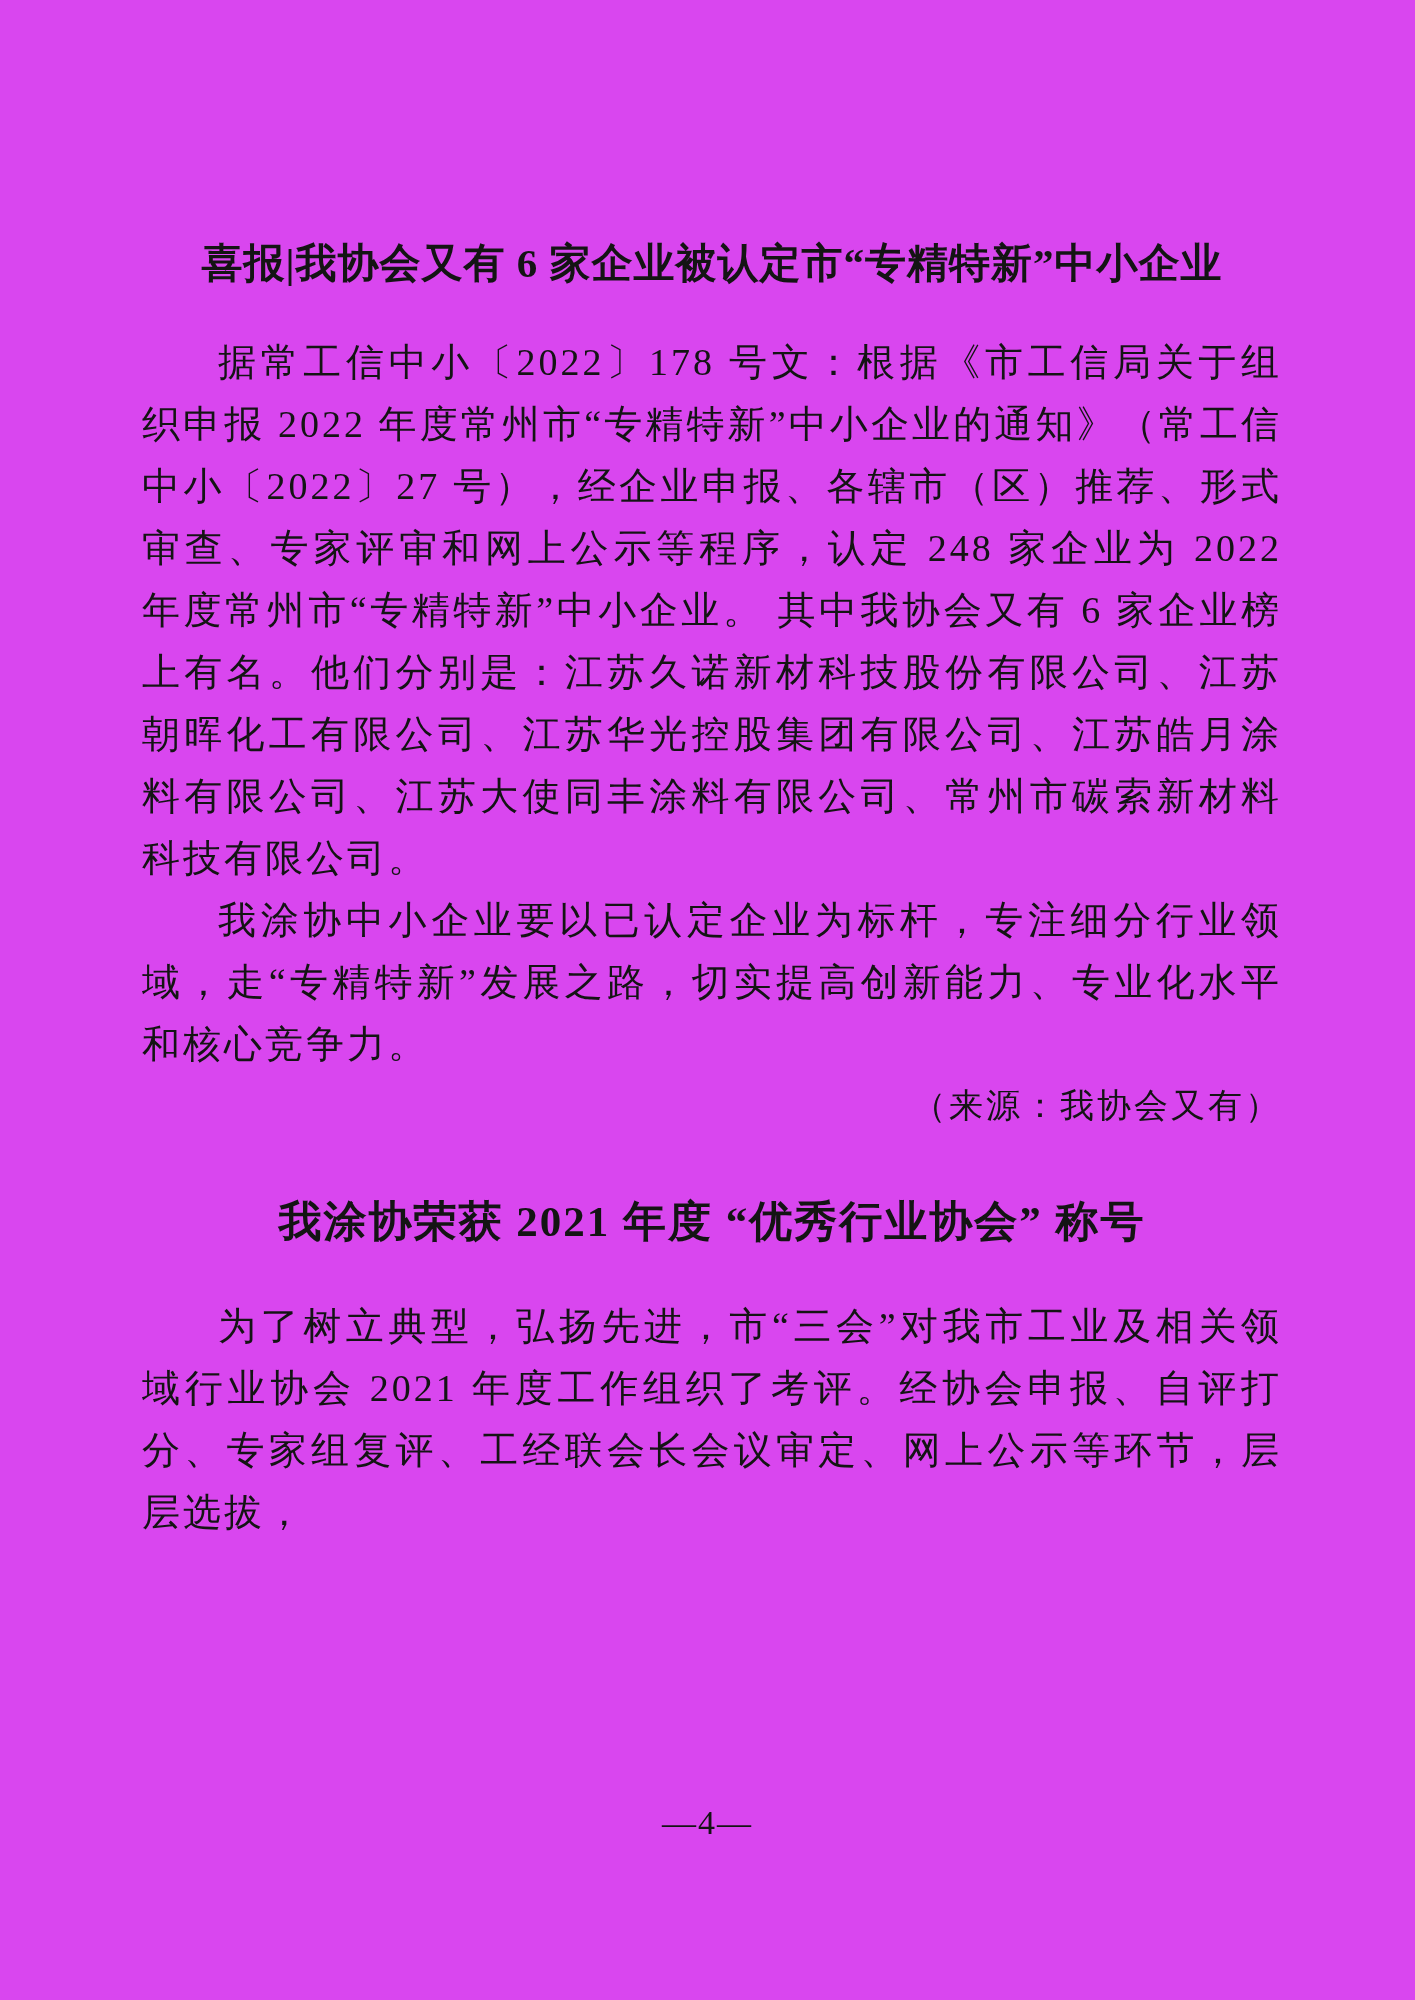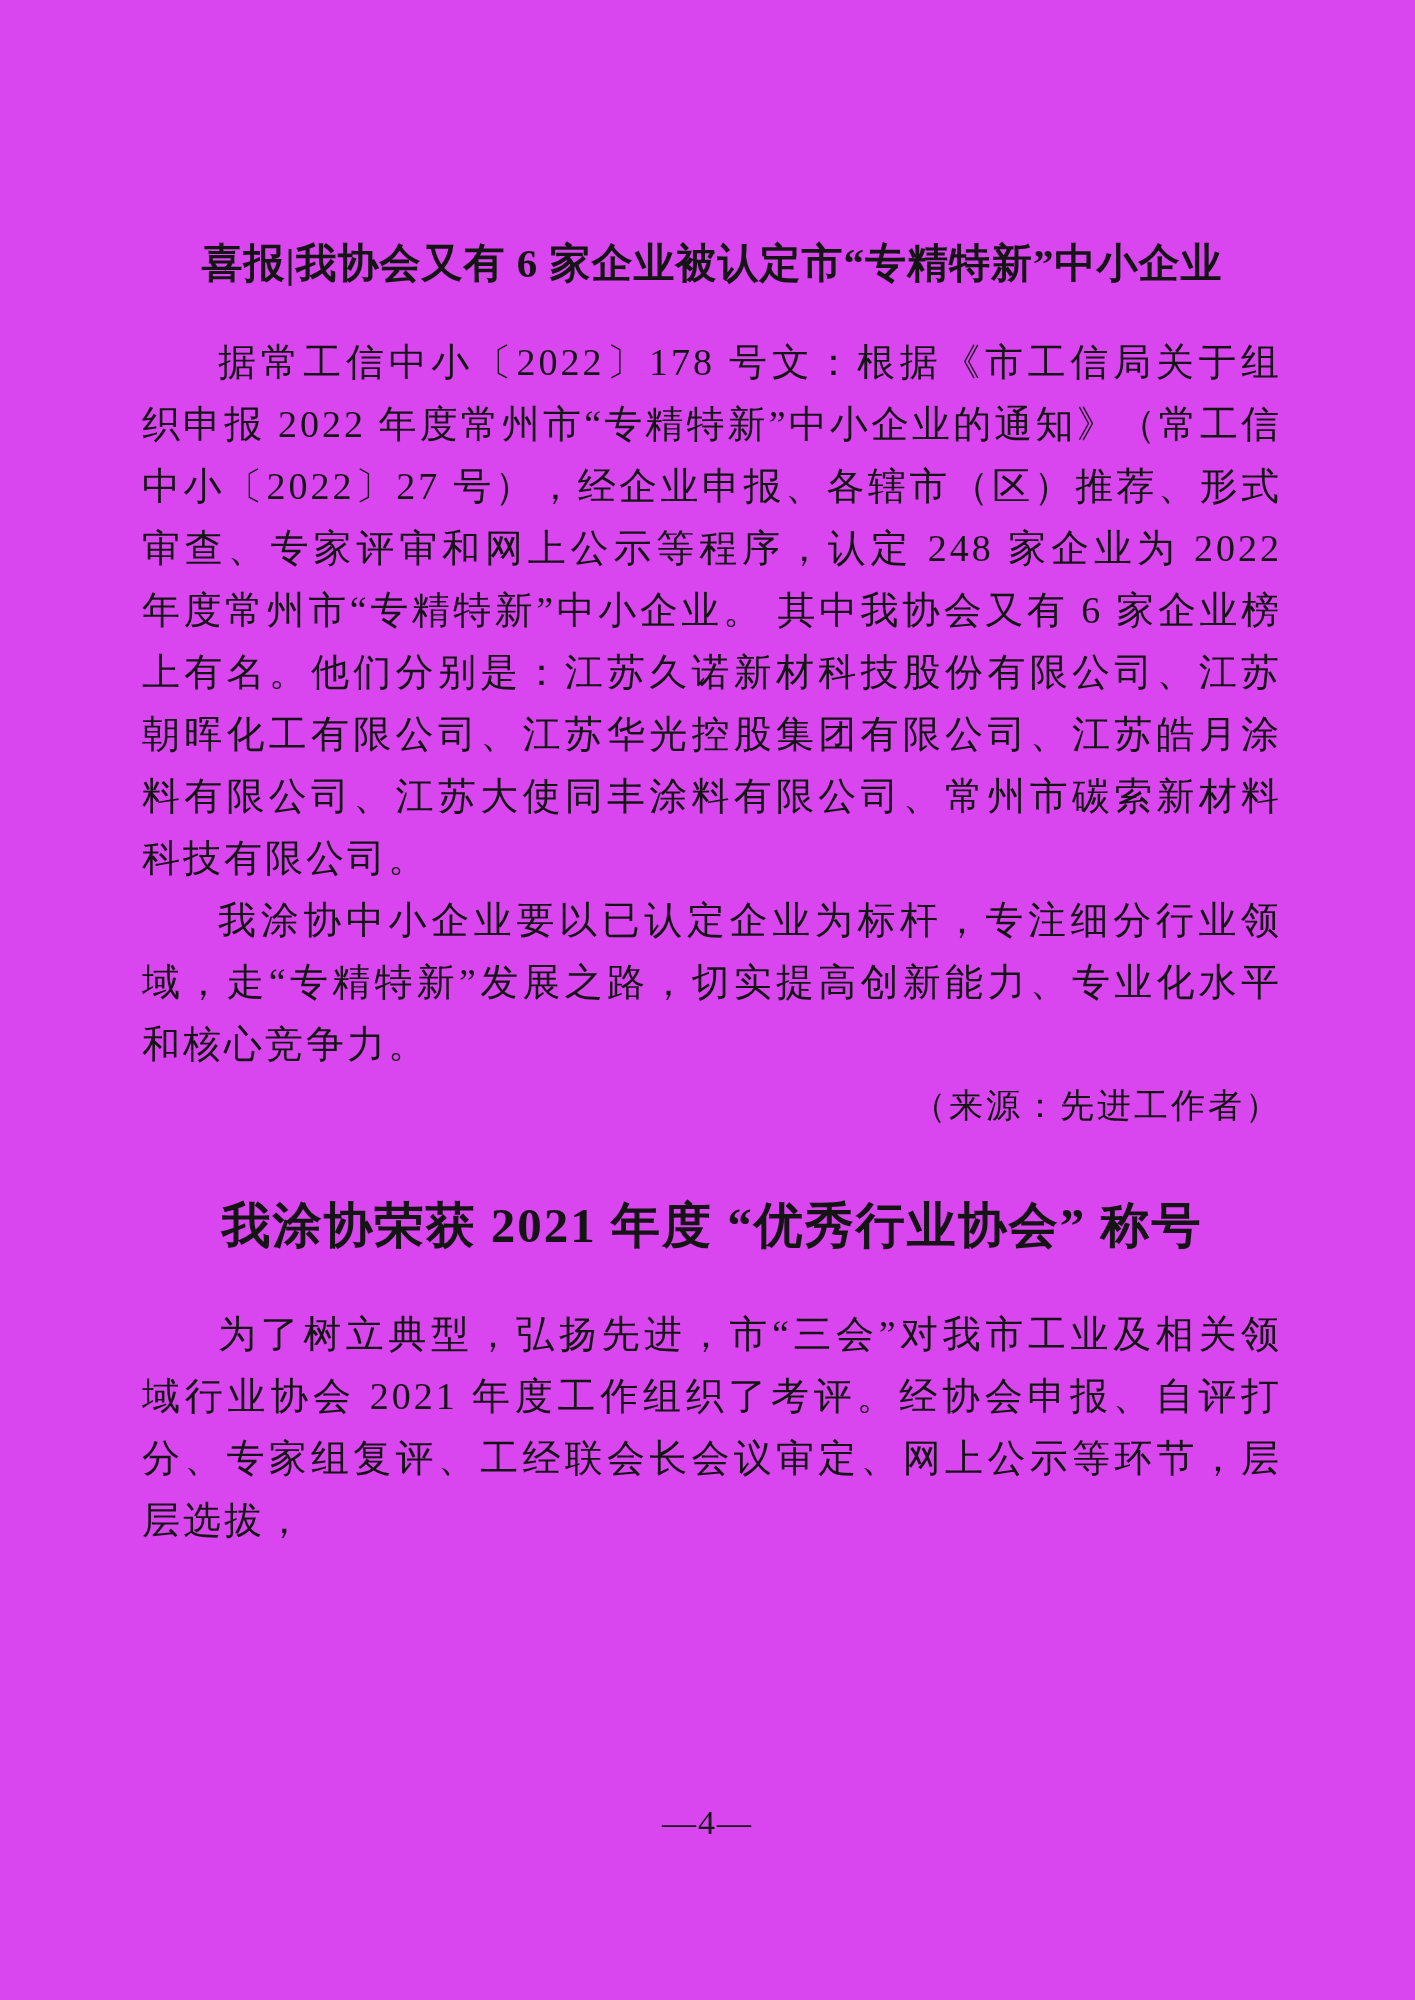--- a/index.html
+++ b/index.html
@@ -23,21 +23,21 @@
     text-align: center;
     font-size: 41px;
     font-weight: bold;
     letter-spacing: 1px;
     margin: 0 0 42px 0;
     line-height: 1.25;
   }
   .article-title.second {
     margin-top: 58px;
     margin-bottom: 46px;
-    font-size: 49px;
+    font-size: 43px;
     letter-spacing: 2px;
   }
   p.body-par {
     margin: 0;
     font-size: 38px;
     line-height: 62px;
     letter-spacing: 3px;
     text-indent: 2em;
     text-align: justify;
     text-justify: inter-character;
@@ -66,21 +66,21 @@
 <div class="page">
 
   <section>
     <h1 class="article-title">喜报|我协会又有 6 家企业被认定市“专精特新”中小企业</h1>
 
     <p class="body-par">据常工信中小〔2022〕178 号文：根据《市工信局关于组织申报 2022 年度常州市“专精特新”中小企业的通知》（常工信中小〔2022〕27 号），经企业申报、各辖市（区）推荐、形式审查、专家评审和网上公示等程序，认定 248 家企业为 2022 年度常州市“专精特新”中小企业。 其中我协会又有 6 家企业榜上有名。他们分别是：江苏久诺新材科技股份有限公司、江苏朝晖化工有限公司、江苏华光控股集团有限公司、江苏皓月涂料有限公司、江苏大使同丰涂料有限公司、常州市碳索新材料科技有限公司。</p>
 
     <p class="body-par">我涂协中小企业要以已认定企业为标杆，专注细分行业领域，走“专精特新”发展之路，切实提高创新能力、专业化水平和核心竞争力。</p>
 
 
-    <p class="source-line">（来源：先进工作者）</p>
+    <p class="source-line">（来源：我协会又有）</p>
   </section>
 
   <section>
     <h1 class="article-title second">我涂协荣获 2021 年度 “优秀行业协会” 称号</h1>
 
 
     <p class="body-par">为了树立典型，弘扬先进，市“三会”对我市工业及相关领域行业协会 2021 年度工作组织了考评。经协会申报、自评打分、专家组复评、工经联会长会议审定、网上公示等环节，层层选拔，</p>
   </section>
 
   <div class="page-number">—4—</div>

